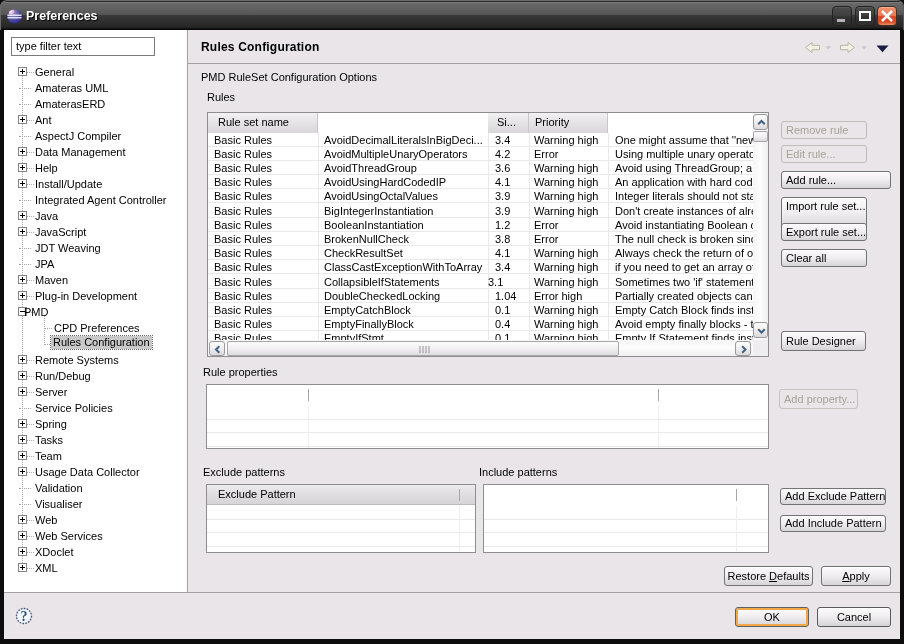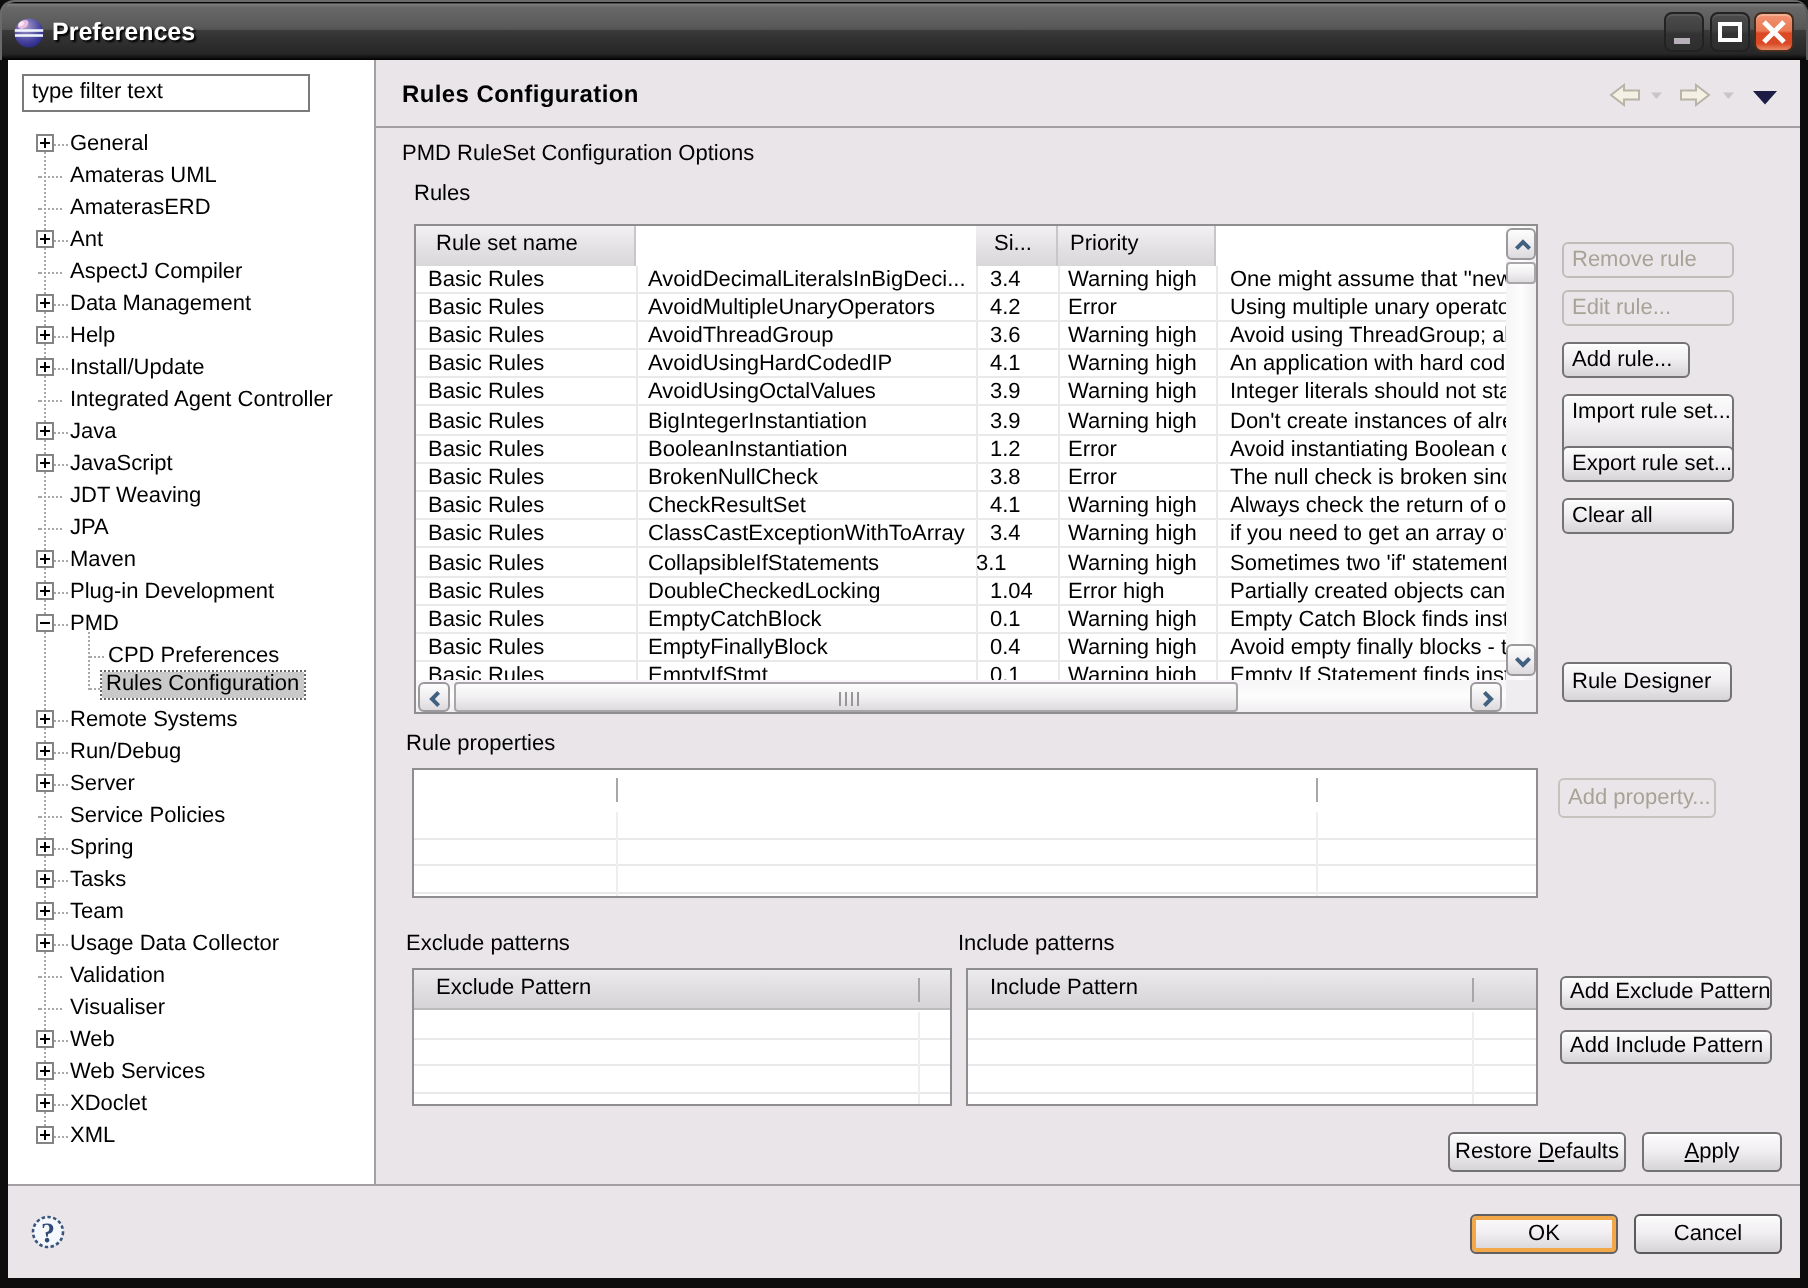--- a/index.html
+++ b/index.html
@@ -153,21 +153,21 @@
 <div class="abs doth" style="left:27px;top:296px;width:7px"></div>
 <div class="abs pbox" style="left:18px;top:291px">
     <div class="h"></div>
     <div class="v"></div>
   </div>
 <div class="abs titem" style="left:35px;top:288px">Plug-in Development</div>
 <div class="abs doth" style="left:27px;top:312px;width:7px"></div>
 <div class="abs pbox" style="left:18px;top:307px">
     <div class="h"></div>
   </div>
-<div class="abs titem" style="left:35px;top:304px">PMD</div>
+<div class="abs titem" style="left:24px;top:304px">PMD</div>
 <div class="abs doth" style="left:44px;top:328px;width:8px"></div>
 <div class="abs titem" style="left:54px;top:320px">CPD Preferences</div>
 <div class="abs doth" style="left:44px;top:344px;width:8px"></div>
 <div class="abs" id="sel">Rules Configuration</div>
 <div class="abs doth" style="left:27px;top:360px;width:7px"></div>
 <div class="abs pbox" style="left:18px;top:355px">
     <div class="h"></div>
     <div class="v"></div>
   </div>
 <div class="abs titem" style="left:35px;top:352px">Remote Systems</div>
@@ -371,21 +371,21 @@
           <line x1="201" y1="4" x2="201" y2="11"></line>
         </g>
       </svg></div>
 <div class="abs sbbtn" style="left:527px;top:227.5px;width:16px;height:15px"><svg width="16" height="15">
         <path d="M6.2,4.2 L9.5,7.5 L6.2,10.8" fill="none" stroke="#40617f" stroke-width="2"></path>
       </svg></div>
 <div class="abs" style="left:545px;top:227px;width:15px;height:16px;background:#efedef"></div>
 </div>
 <div class="abs btndis" style="left:781px;top:121px;width:86px;height:18px">Remove rule</div>
 <div class="abs btndis" style="left:781px;top:145px;width:86px;height:18px">Edit rule...</div>
-<div class="abs btn btnl" style="left:781px;top:171px;width:64px;height:18px">Add rule...</div>
+<div class="abs btn btnl" style="left:781px;top:171px;width:110px;height:18px">Add rule...</div>
 <div class="abs btn btnl" style="left:781px;top:197px;width:86px;height:33px">Import rule set...</div>
 <div class="abs btn btnl" style="left:781px;top:223px;width:86px;height:18px">Export rule set...</div>
 <div class="abs btn btnl" style="left:781px;top:249px;width:86px;height:18px">Clear all</div>
 <div class="abs btn btnl" style="left:781px;top:331px;width:85px;height:20px;line-height:18px">Rule Designer</div>
 <div class="abs lbl" style="left:203px;top:366px">Rule properties</div>
 <div class="abs etable" style="left:206px;top:384px;width:563px;height:65px">
 <div class="abs" style="left:100.5px;top:4px;width:1px;height:12px;background:#a8a6a8"></div>
 <div class="abs" style="left:451px;top:4px;width:1px;height:12px;background:#a8a6a8"></div>
 <div class="abs erow" style="left:0;top:21.0px;width:561px;height:13.6px"></div>
 <div class="abs erow" style="left:0;top:34.6px;width:561px;height:13.6px"></div>
@@ -398,21 +398,20 @@
 <div class="abs lbl" style="left:479px;top:466px">Include patterns</div>
 <div class="abs etable" style="left:206px;top:484px;width:270px;height:69px">
 <div class="abs ehead" style="width:268px">Exclude Pattern</div>
 <div class="abs" style="left:252px;top:4px;width:1px;height:12px;background:#a8a6a8"></div>
 <div class="abs erow" style="left:0;top:21.0px;width:268px;height:13.6px"></div>
 <div class="abs erow" style="left:0;top:34.6px;width:268px;height:13.6px"></div>
 <div class="abs erow" style="left:0;top:48.2px;width:268px;height:13.6px"></div>
 <div class="abs" style="left:252px;top:21px;width:1px;height:46px;background:#efedef"></div>
 </div>
 <div class="abs etable" style="left:483px;top:484px;width:286px;height:69px">
-<div class="abs ehead" style="width:284px">Include Pattern</div>
 <div class="abs" style="left:252px;top:4px;width:1px;height:12px;background:#a8a6a8"></div>
 <div class="abs erow" style="left:0;top:21.0px;width:284px;height:13.6px"></div>
 <div class="abs erow" style="left:0;top:34.6px;width:284px;height:13.6px"></div>
 <div class="abs erow" style="left:0;top:48.2px;width:284px;height:13.6px"></div>
 <div class="abs" style="left:252px;top:21px;width:1px;height:46px;background:#efedef"></div>
 </div>
 <div class="abs btn btnc" style="left:780px;top:488px;width:106px;height:17px;line-height:15px;text-align:left;padding-left:4px">Add Exclude Pattern</div>
 <div class="abs btn btnc" style="left:780px;top:515px;width:106px;height:17px;line-height:15px;text-align:left;padding-left:4px">Add Include Pattern</div>
 <div class="abs btn btnc" style="left:724px;top:566px;width:89px;height:20px">Restore <span style="text-decoration:underline">D</span>efaults</div>
 <div class="abs btn btnc" style="left:821px;top:566px;width:70px;height:20px"><span style="text-decoration:underline">A</span>pply</div>

